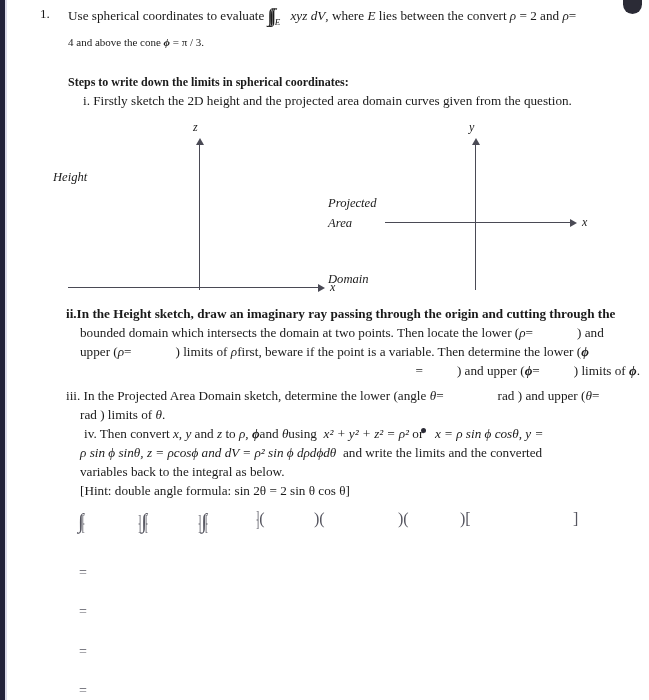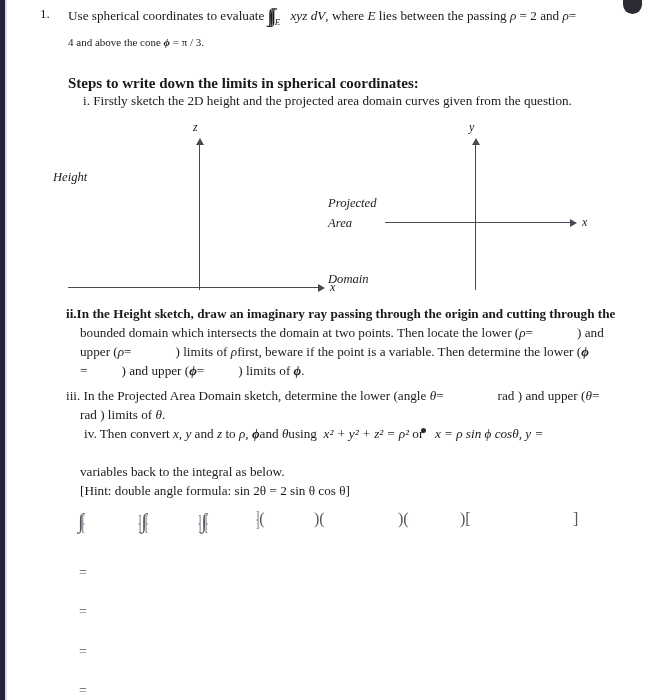--- a/index.html
+++ b/index.html
@@ -95,21 +95,21 @@
     letter-spacing: normal;
     margin-left: 2px;
   }
 
   
   .steps-head {
     position: absolute;
     left: 68px;
     top: 75px;
     font-weight: bold;
-    font-size: 15px;
+    font-size: 12px;
   }
   .step-i {
     position: absolute;
     left: 83px;
     top: 93px;
     font-size: 13.2px;
     width: 560px;
   }
 
   
@@ -231,21 +231,21 @@
 
   <div class="content">
 
     <div class="q-row">
       <span class="q-num">1.</span>
       <div class="q-body">
         <span>Use spherical coordinates to evaluate</span>
         <span class="bigint">∫∫∫<span class="sub">E</span></span>
         <span class="mi" style="margin-left:7px;">xyz dV</span><span>, where</span>
         <span class="mi">E</span>
-        <span>lies between the passing</span>
+        <span>lies between the convert</span>
         <span class="mi">ρ</span>
         <span>= 2 and</span>
         <span class="mi">ρ</span><span>=</span>
       </div>
     </div>
 
     <div class="q-line2">
       <span>4 and above the cone</span>
       <span class="mi" style="font-weight:bold;">ϕ</span>
       <span>= π / 3.</span>
@@ -283,36 +283,39 @@
     <div class="step-block" style="left:66px; top:304px; width:566px;font-weight:bold;">ii.In the Height sketch, draw an imaginary ray passing through the origin and cutting through the</div>
 
     <div class="step-block" style="left:80px; top:323px; width:560px;">
       <span>bounded domain which intersects the domain at two points. Then locate the lower (</span><span class="mi">ρ</span><span>=</span><span class="gap-m"></span><span>) and</span>
     </div>
 
     <div class="step-block" style="left:80px; top:342px; width:560px;font-family:Liberation Serif, serif;">
       <span>upper (</span><span class="mi">ρ</span><span>=</span><span class="gap-m"></span><span>) limits of</span> <span class="mi">ρ</span><span>first, beware if the point is a variable. Then determine the lower (</span><span class="mi" style="font-weight:bold;">ϕ</span>
     </div>
 
-    <div class="step-block" style="left:80px; top:361px; width:560px;">
+    <div class="step-block" style="left:80px; top:361px; width:560px;text-align:right;">
       <span>=</span><span class="gap-s"></span><span>) and upper (</span><span class="mi" style="font-weight:bold;">ϕ</span><span>=</span><span class="gap-s"></span><span>) limits of</span> <span class="mi" style="font-weight:bold;">ϕ</span><span>.</span>
     </div>
 
     <div class="step-block" style="left:66px; top:386px; width:580px;">
       <span>iii. In the Projected Area Domain sketch, determine the lower (angle</span> <span class="mi">θ</span><span>=</span><span class="gap-l"></span><span>rad ) and upper (</span><span class="mi">θ</span><span>=</span>
     </div>
 
     <div class="step-block" style="left:80px; top:405px; width:560px;">
       <span>rad ) limits of</span> <span class="mi">θ</span><span>.</span>
     </div>
 
     <div class="step-block" style="left:84px; top:424px; width:582px;">
       <span>iv. Then convert</span> <span class="mi">x</span><span>,</span> <span class="mi">y</span> <span>and</span> <span class="mi">z</span> <span>to</span> <span class="mi">ρ</span><span>,</span> <span class="mi" style="font-weight:bold;">ϕ</span><span>and</span> <span class="mi">θ</span><span>using</span>&nbsp; <span class="mi">x² + y² + z² = ρ²</span> <span>or</span><span class="cursor-dot"></span>&nbsp; <span class="mi">x = ρ sin ϕ cosθ,  y =</span>
     </div>
 
+    <div class="step-block" style="left:80px; top:443px; width:560px;">
+      <span class="mi">ρ sin ϕ sinθ,  z = ρcosϕ and  dV = ρ² sin ϕ dρdϕdθ</span>&nbsp; <span>and write the limits and the converted</span>
+    </div>
 
     <div class="step-block" style="left:80px; top:462px; width:560px;">variables back to the integral as below.</div>
     <div class="step-block" style="left:80px; top:481px; width:560px;">[Hint:  double angle formula:  sin 2θ = 2 sin θ cos θ]</div>
 
     <div class="int-row">
 
       <span class="int-unit" style="left:0px; top:4px;">
         <span class="int-glyph">∫</span><span class="int-lims"><span>[</span><br><span>[</span></span>
       </span>
 

